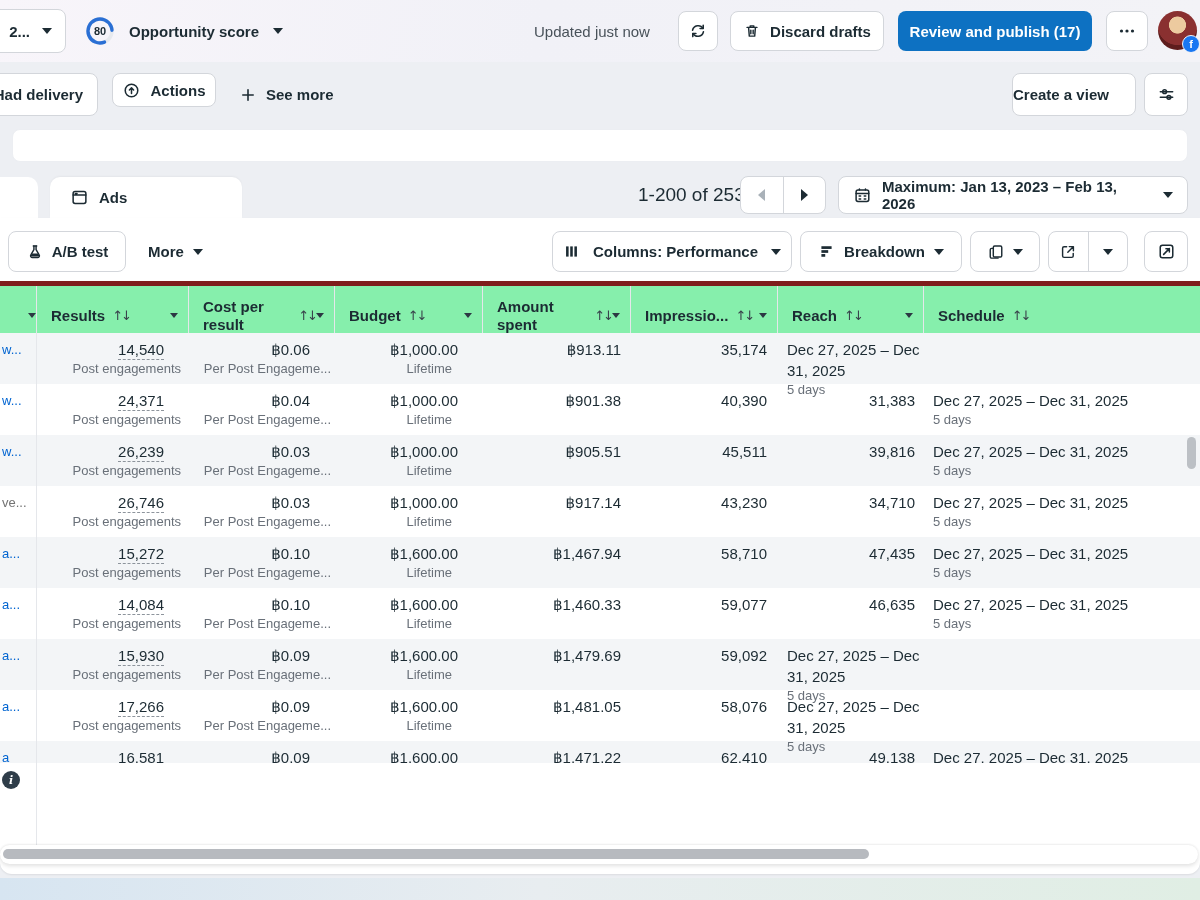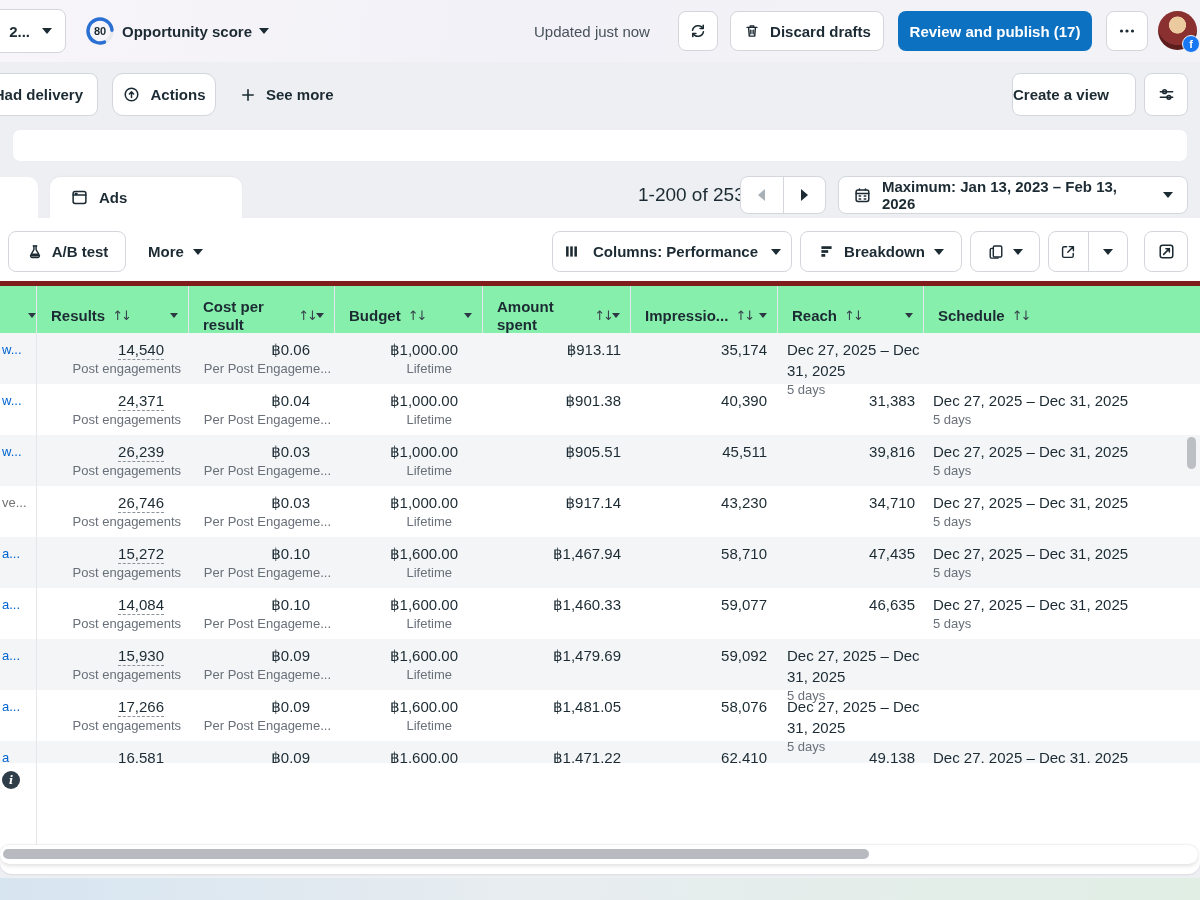--- a/index.html
+++ b/index.html
@@ -8,40 +8,40 @@
   svg{display:block;}
   .ic{stroke:#1c2b33;stroke-width:1.6;fill:none;stroke-linecap:round;stroke-linejoin:round;}
   .chev{width:0;height:0;border-left:5px solid transparent;border-right:5px solid transparent;
         border-top:6px solid #1c2b33;flex:0 0 auto;}
   .btn{position:absolute;display:flex;align-items:center;background:#fff;border:1px solid #d3d6db;
        border-radius:8px;font-size:15px;color:#1c2b33;box-sizing:border-box;font-weight:600;}
   
   .topbar{position:absolute;left:0;top:0;width:1200px;height:62px;
           background:linear-gradient(100deg,#f8f5fa 0%,#f1f1f7 45%,#f3f3f7 100%);}
   .campaign-btn{left:-38px;top:9px;width:104px;height:44px;justify-content:flex-end;gap:12px;padding-right:13px;}
-  .score-group{position:absolute;left:85px;top:0;height:62px;display:flex;align-items:center;gap:7px;}
+  .score-group{position:absolute;left:85px;top:0;height:62px;display:flex;align-items:center;gap:14px;}
   .gauge{position:relative;width:30px;height:30px;}
   .gauge-num{position:absolute;left:0;top:0;width:30px;height:30px;display:flex;align-items:center;
              justify-content:center;font-size:11px;font-weight:700;}
   .score-label{font-size:15px;font-weight:700;}
   .updated{position:absolute;left:534px;top:0;height:62px;display:flex;align-items:center;
            font-size:15px;color:#49525a;}
   .refresh-btn{left:678px;top:11px;width:40px;height:40px;justify-content:center;}
   .discard-btn{left:730px;top:11px;width:154px;height:40px;justify-content:center;gap:9px;}
   .publish-btn{left:898px;top:11px;width:194px;height:40px;justify-content:center;background:#0d71c2;
                border:none;color:#fff;}
   .overflow-btn{left:1106px;top:11px;width:42px;height:40px;justify-content:center;}
   .avatar{position:absolute;left:1158px;top:11px;width:39px;height:39px;border-radius:50%;
           background:radial-gradient(circle at 50% 36%,#ecca9f 0 26%,#8a3030 28% 62%,#5e1d1d 64% 100%);}
   .fb-badge{position:absolute;right:-3px;bottom:-3px;width:16px;height:16px;border-radius:50%;
             background:#1877f2;color:#fff;font-size:11px;font-weight:700;display:flex;align-items:center;
             justify-content:center;border:1.5px solid #f3f3f7;box-sizing:content-box;}
   
   .had-delivery-btn{left:-12px;top:73px;width:110px;height:43px;justify-content:flex-end;padding-right:14px;}
-  .actions-btn{left:112px;top:73px;width:104px;height:43px;justify-content:center;gap:9px;border-radius:11px;}
+  .actions-btn{left:112px;top:73px;width:104px;height:34px;justify-content:center;gap:9px;}
   .see-more{position:absolute;left:240px;top:73px;height:43px;display:flex;align-items:center;gap:10px;
             font-size:15px;font-weight:600;}
   .create-view-btn{left:1012px;top:73px;width:124px;height:43px;justify-content:flex-start;}
   .sliders-btn{left:1144px;top:73px;width:44px;height:43px;justify-content:center;}
   .filterbar{position:absolute;left:12px;top:129px;width:1176px;height:33px;background:#fff;
              border-radius:8px;border:1px solid #eceef2;box-sizing:border-box;}
   
   .tab-stub{position:absolute;left:0;top:177px;width:38px;height:41px;background:#fff;
             border-radius:0 10px 0 0;}
   .tab-ads{position:absolute;left:50px;top:177px;width:192px;height:41px;background:#fff;

